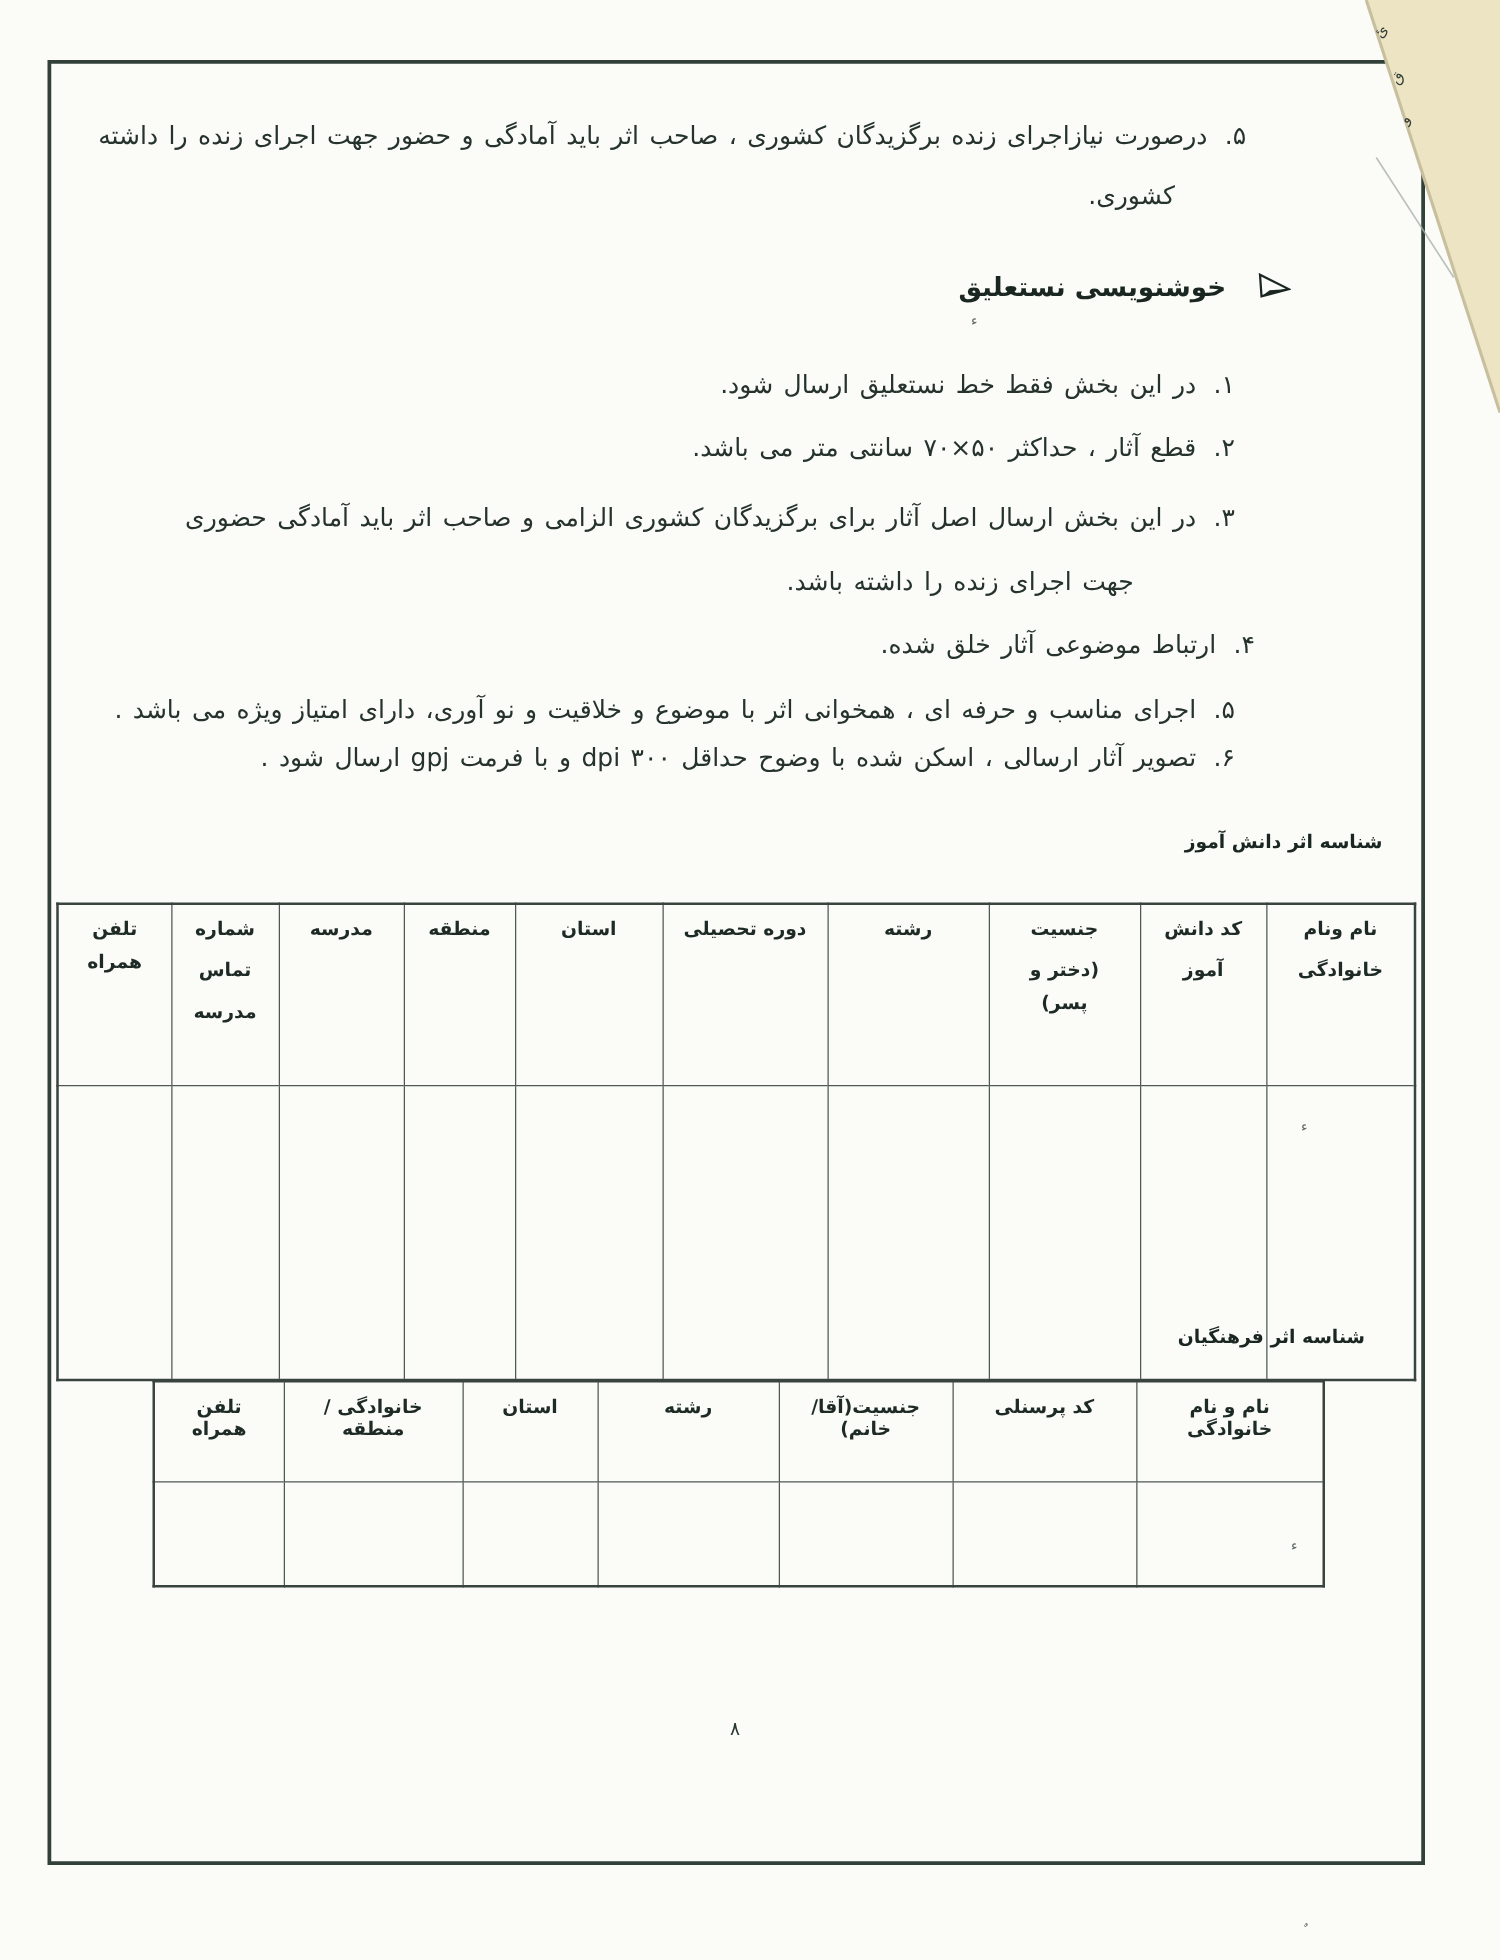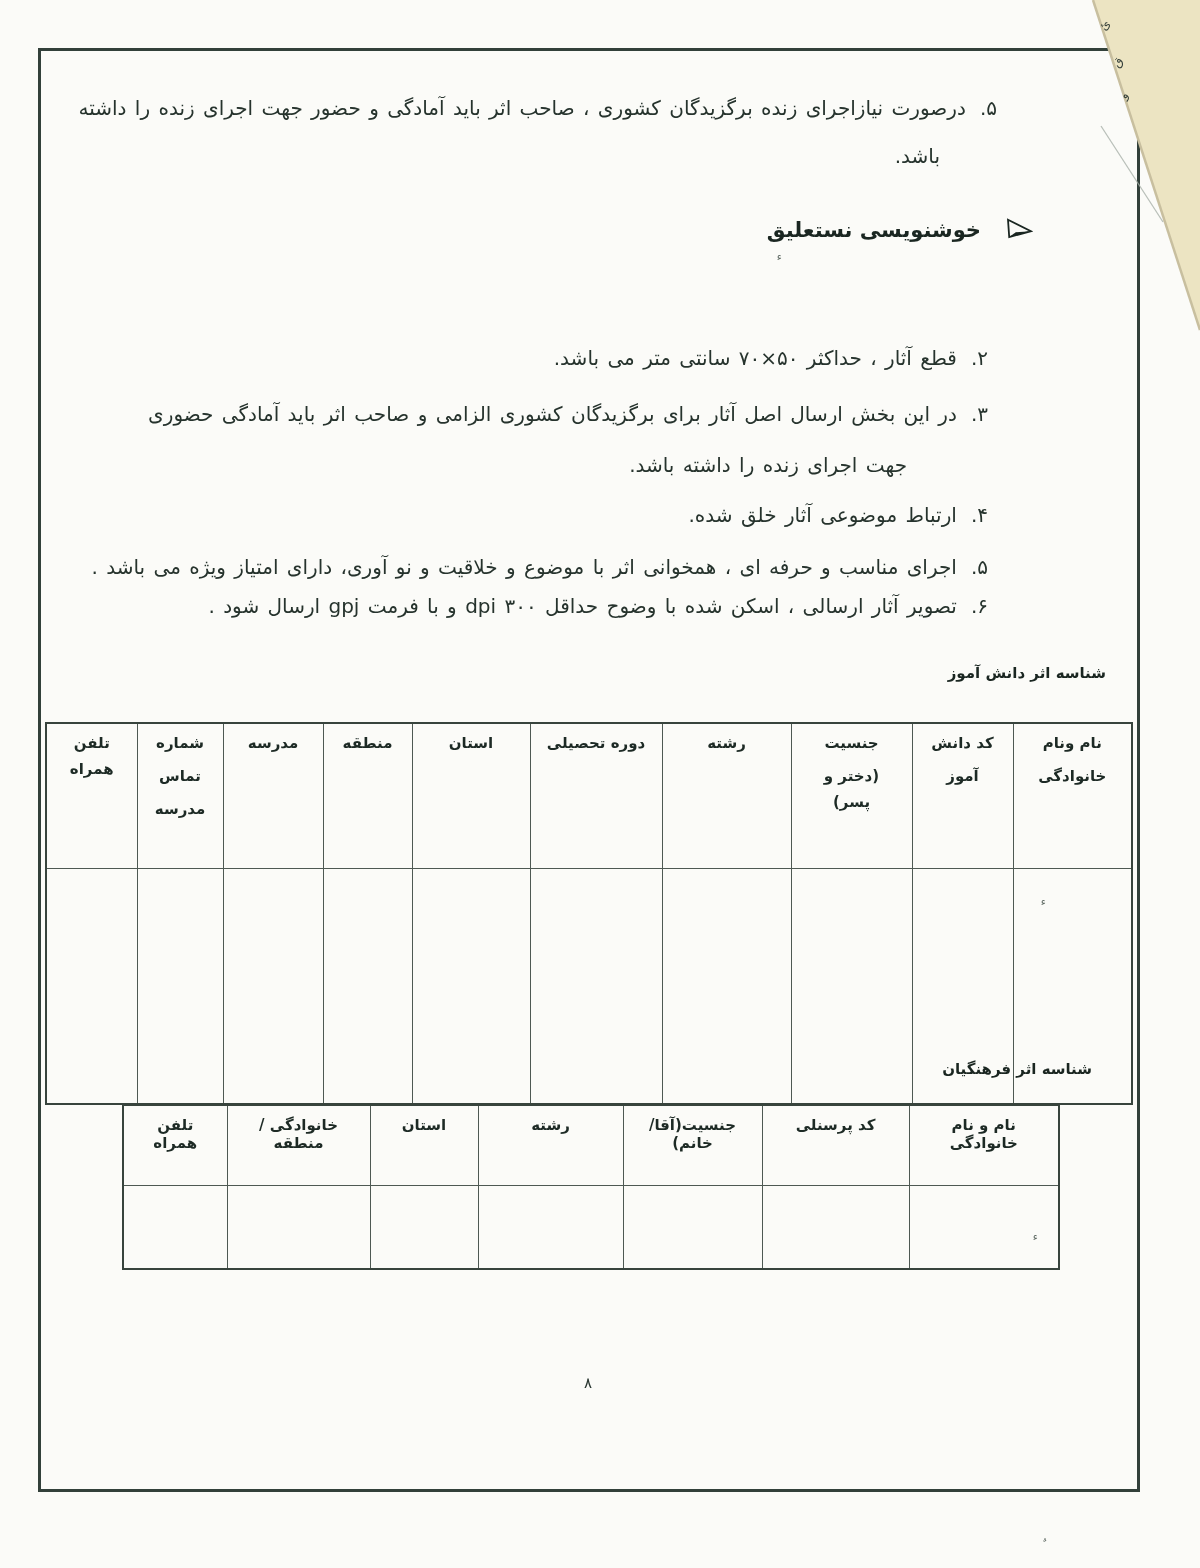--- a/index.html
+++ b/index.html
@@ -57,44 +57,47 @@
 <body>
 
 <div class="page">
 
   <div class="frame"></div>
 
   <div class="line" style="right:203px;top:93px;">
     <span class="num">۵.</span><span>درصورت نیازاجرای زنده برگزیدگان کشوری ، صاحب اثر باید آمادگی و حضور جهت اجرای زنده را داشته</span>
   </div>
   <div class="line" style="right:260px;top:141px;">
-    <span>باشد.</span>
+    <span>کشوری.</span>
   </div>
 
   <div class="heading" style="right:167px;top:218px;gap:24px;">
     <span class="arrow">
       <svg width="28" height="22" viewBox="0 0 28 22">
         <polygon points="2,2 26,11 5,19" fill="none" stroke="#1a2621" stroke-width="1.8"></polygon>
         <polygon points="26,11 5,19 11,13.5" fill="#1a2621"></polygon>
       </svg>
     </span>
     <span>خوشنویسی نستعلیق</span>
   </div>
   <span class="mark" style="right:418px;top:250px;">ء</span>
 
+  <div class="line" style="right:212px;top:292px;">
+    <span class="num">۱.</span><span>در این بخش فقط خط نستعلیق ارسال شود.</span>
+  </div>
   <div class="line" style="right:212px;top:343px;">
     <span class="num">۲.</span><span>قطع آثار ، حداکثر ۵۰×۷۰ سانتی متر می باشد.</span>
   </div>
   <div class="line" style="right:212px;top:399px;">
     <span class="num">۳.</span><span>در این بخش ارسال اصل آثار برای برگزیدگان کشوری الزامی و صاحب اثر باید آمادگی حضوری</span>
   </div>
   <div class="line" style="right:293px;top:450px;">
     <span>جهت اجرای زنده را داشته باشد.</span>
   </div>
-  <div class="line" style="right:212px;top:500px;">
+  <div class="line" style="right:196px;top:500px;">
     <span class="num">۴.</span><span>ارتباط موضوعی آثار خلق شده.</span>
   </div>
   <div class="line" style="right:212px;top:552px;text-align:right;">
     <span class="num">۵.</span><span>اجرای مناسب و حرفه ای ، همخوانی اثر با موضوع و خلاقیت و نو آوری، دارای امتیاز ویژه می باشد .</span>
   </div>
   <div class="line" style="right:212px;top:591px;">
     <span class="num">۶.</span><span>تصویر آثار ارسالی ، اسکن شده با وضوح حداقل ۳۰۰ dpi و با فرمت gpj ارسال شود .</span>
   </div>
 
   <div class="h2" style="right:94px;top:664px;">شناسه اثر دانش آموز</div>

